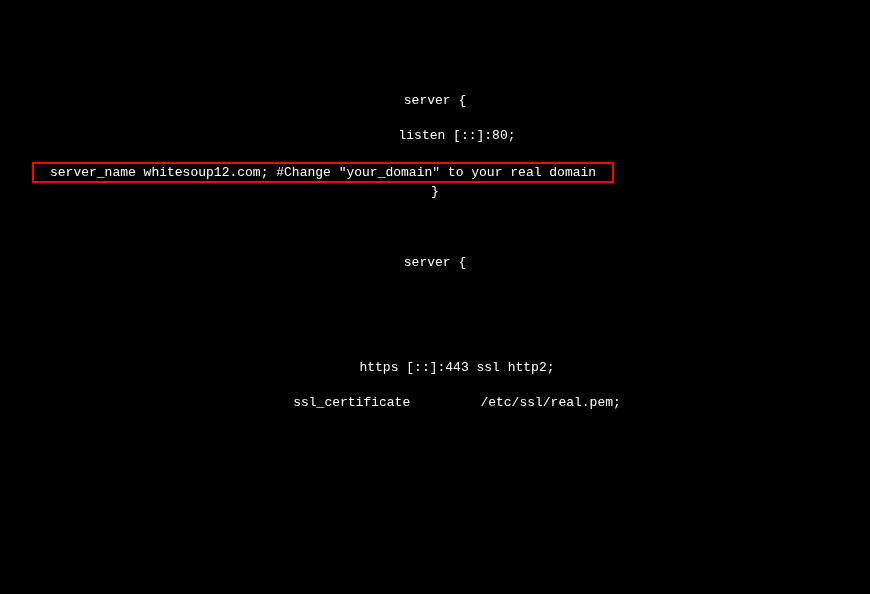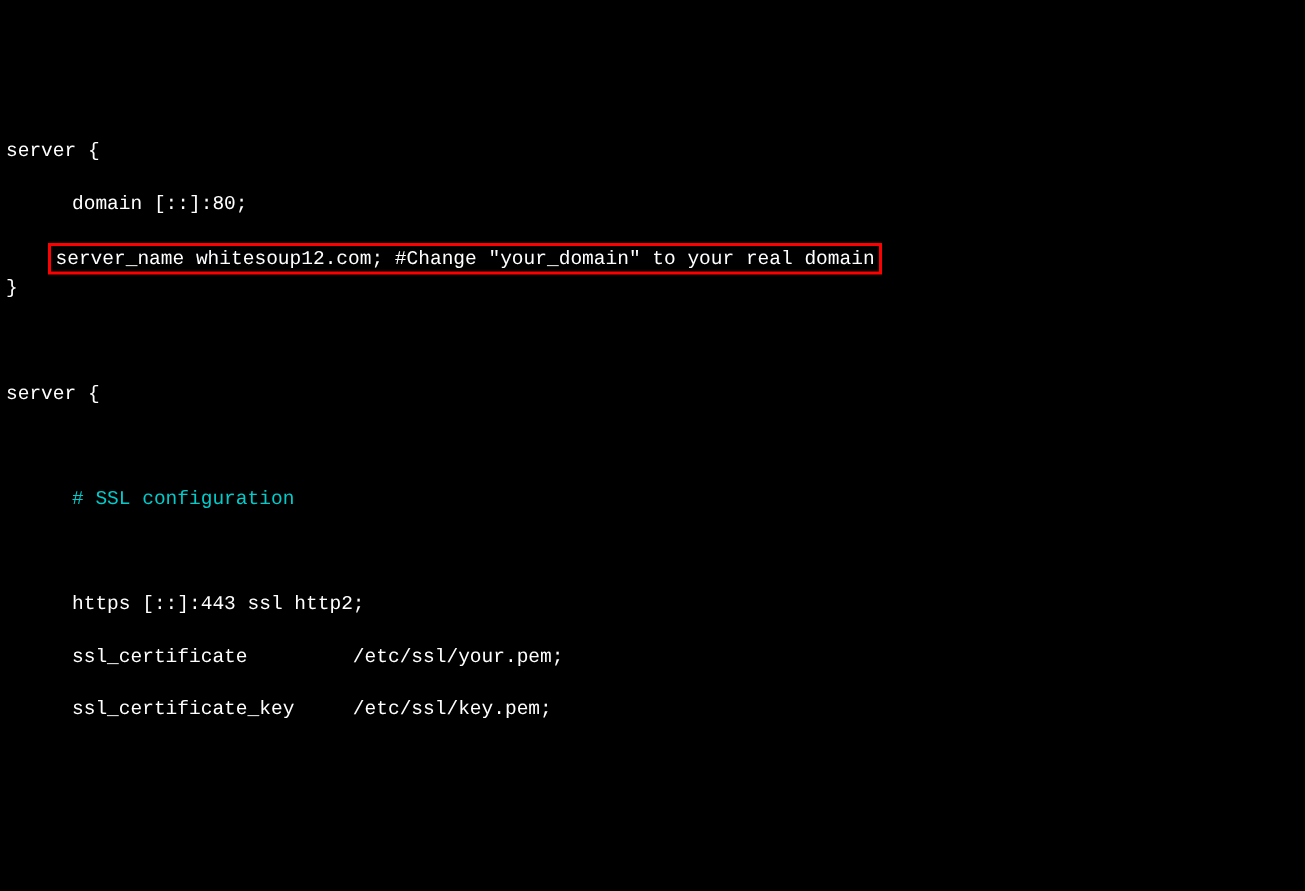--- a/index.html
+++ b/index.html
@@ -15,53 +15,52 @@
       line-height: 1.35;
       padding: 4px;
       width: 870px;
       height: 594px;
       overflow: hidden;
       white-space: pre;
     }
     .line {
       display: block;
       min-height: 17px;
+      text-align: center;
     }
     .comment {
       color: #00cccc;
     }
     .highlight-box {
       display: inline-block;
       border: 2px solid #ff0000;
-      padding: 0 3px;
+      padding: 0 16px;
       margin-left: 28px;
       text-align: center;
     }
     .indent2 {
       padding-left: 44px;
     }
   </style>
 </head>
 <body>
 
 
 
 <div>
 <span class="line">server {</span>
-<span class="line indent2">domain [::]:80;</span>
+<span class="line indent2">listen [::]:80;</span>
 <span class="highlight-box"><span>server_name whitesoup12.com; #Change "your_domain" to your real domain</span></span>
 <span class="line">}</span>
 <span class="line"> </span>
 <span class="line">server {</span>
 <span class="line"> </span>
-<span class="line indent2 comment"># SSL configuration</span>
 <span class="line"> </span>
 <span class="line indent2">https [::]:443 ssl http2;</span>
-<span class="line indent2">ssl_certificate         /etc/ssl/your.pem;</span>
-<span class="line indent2">ssl_certificate_key     /etc/ssl/key.pem;</span>
+<span class="line indent2">ssl_certificate         /etc/ssl/real.pem;</span>
 
 
 
 
 
 
 
 
 
 

